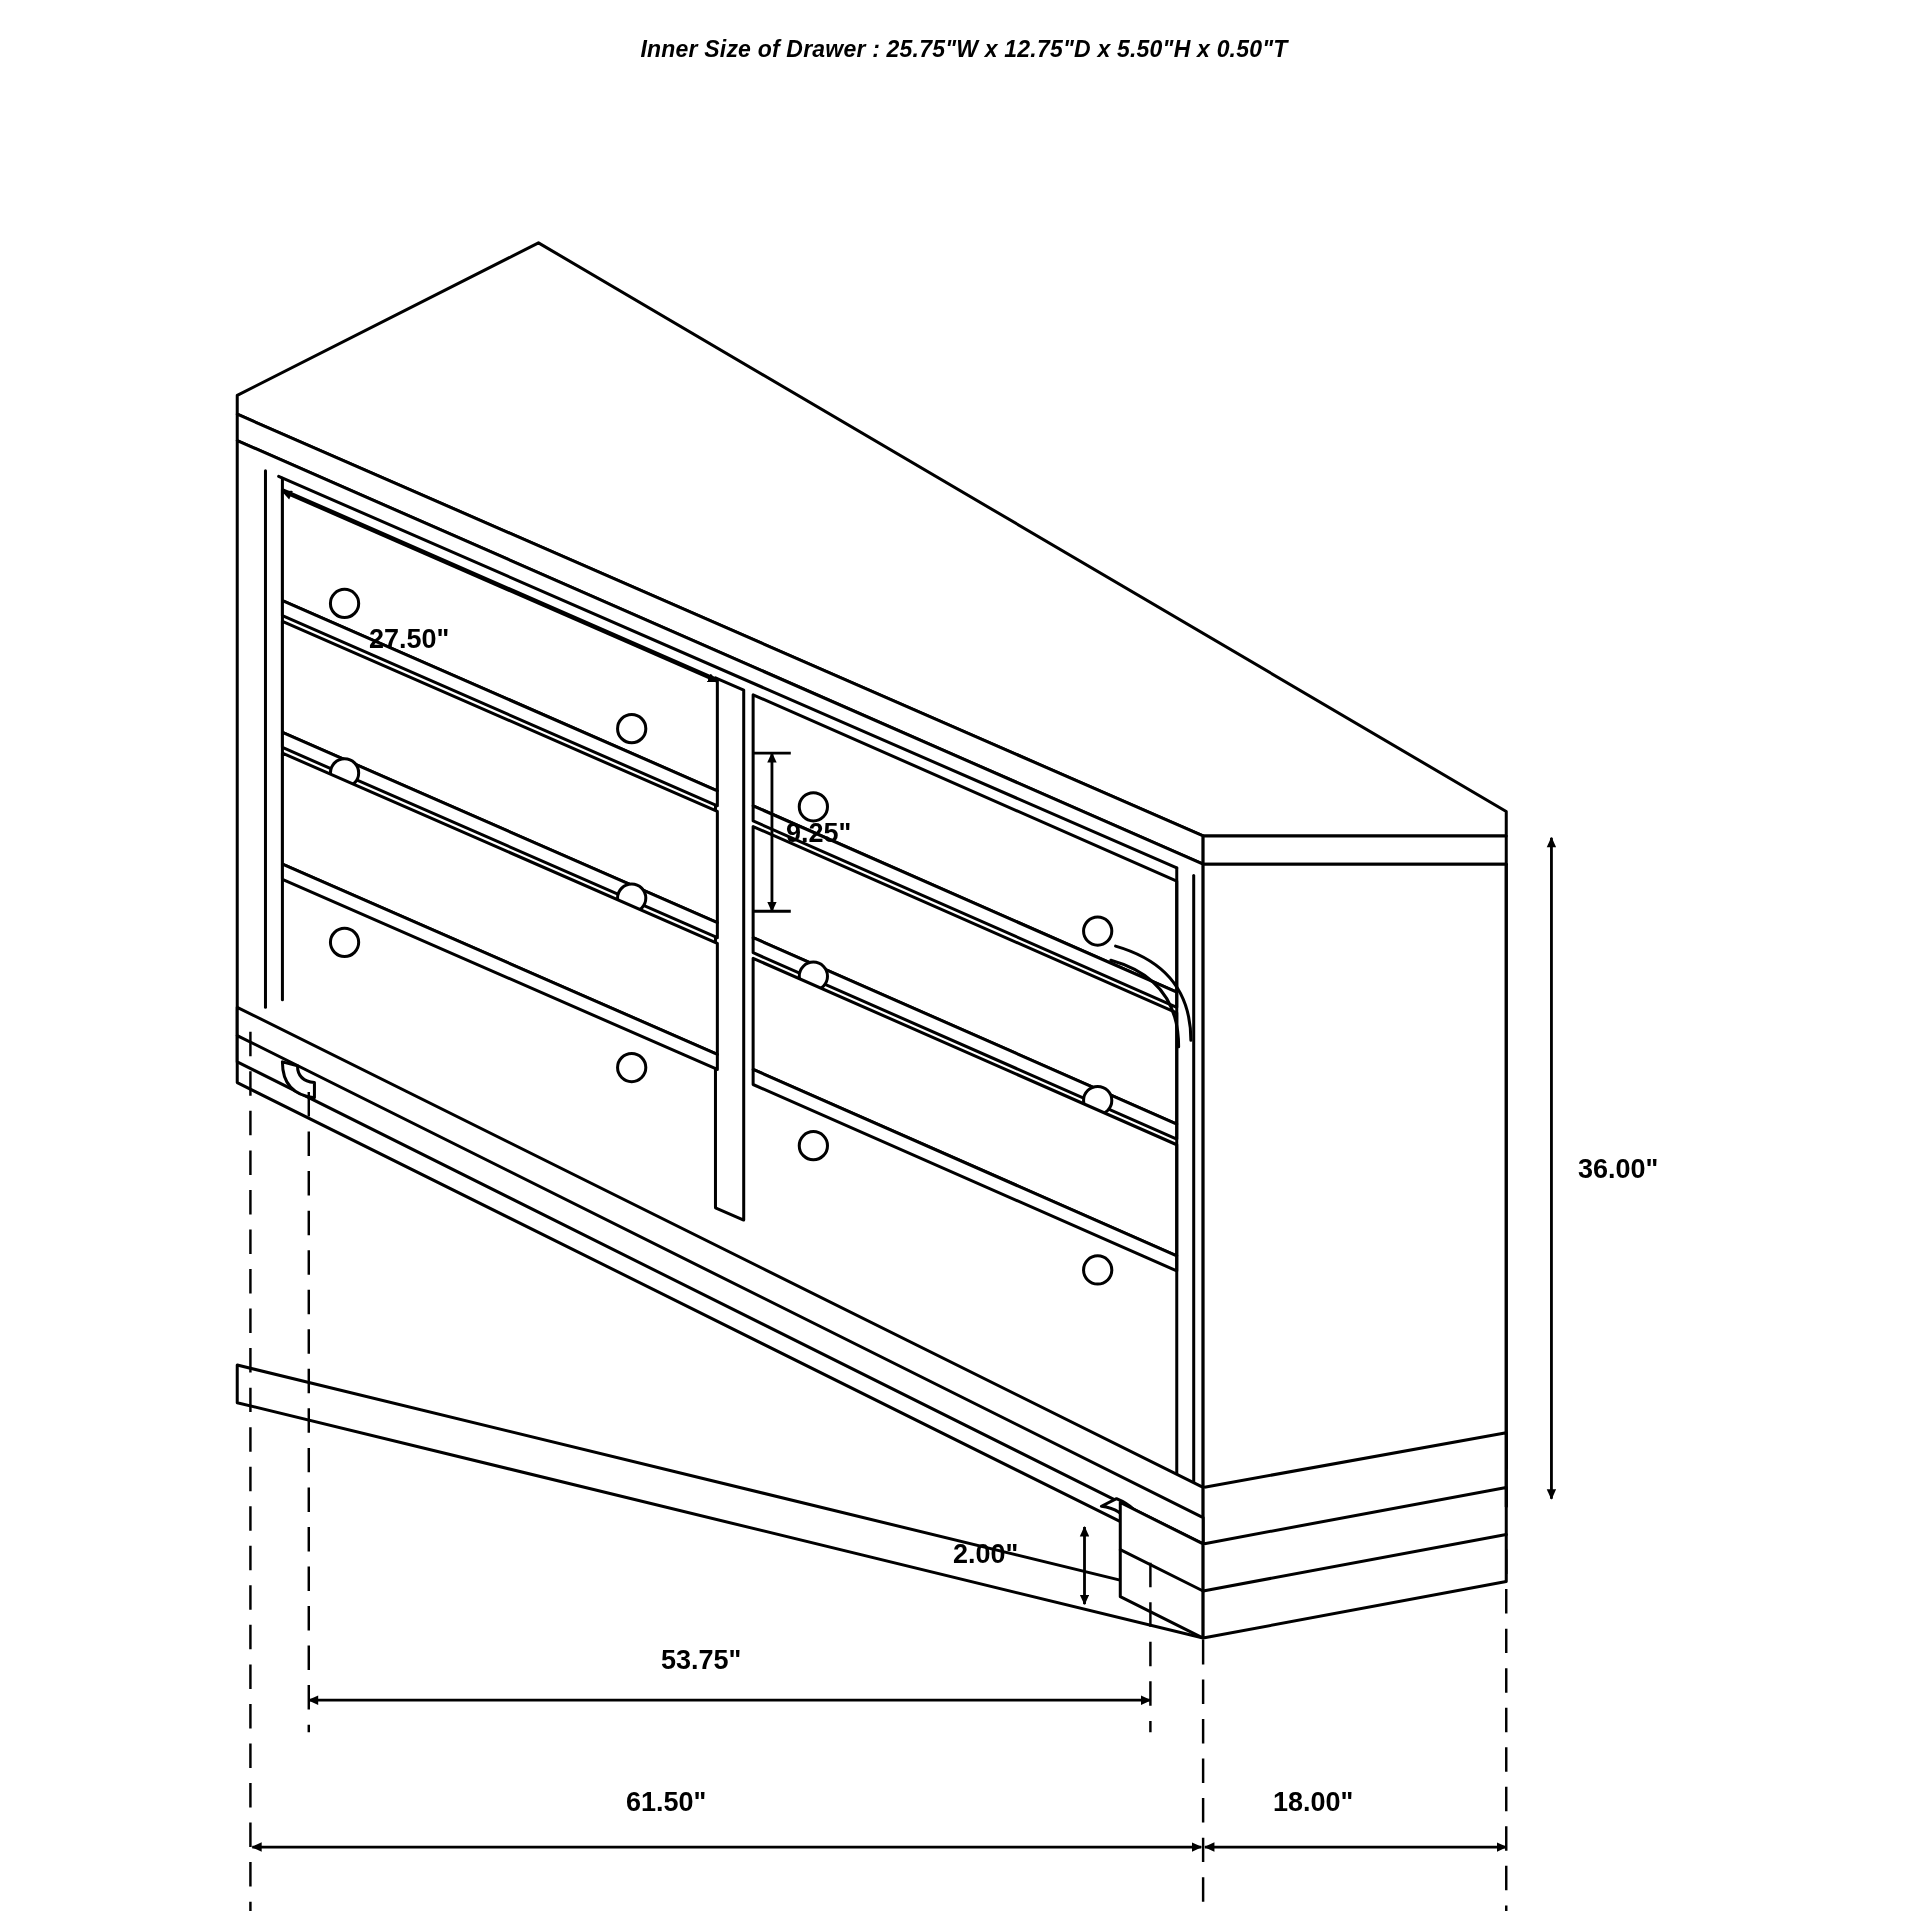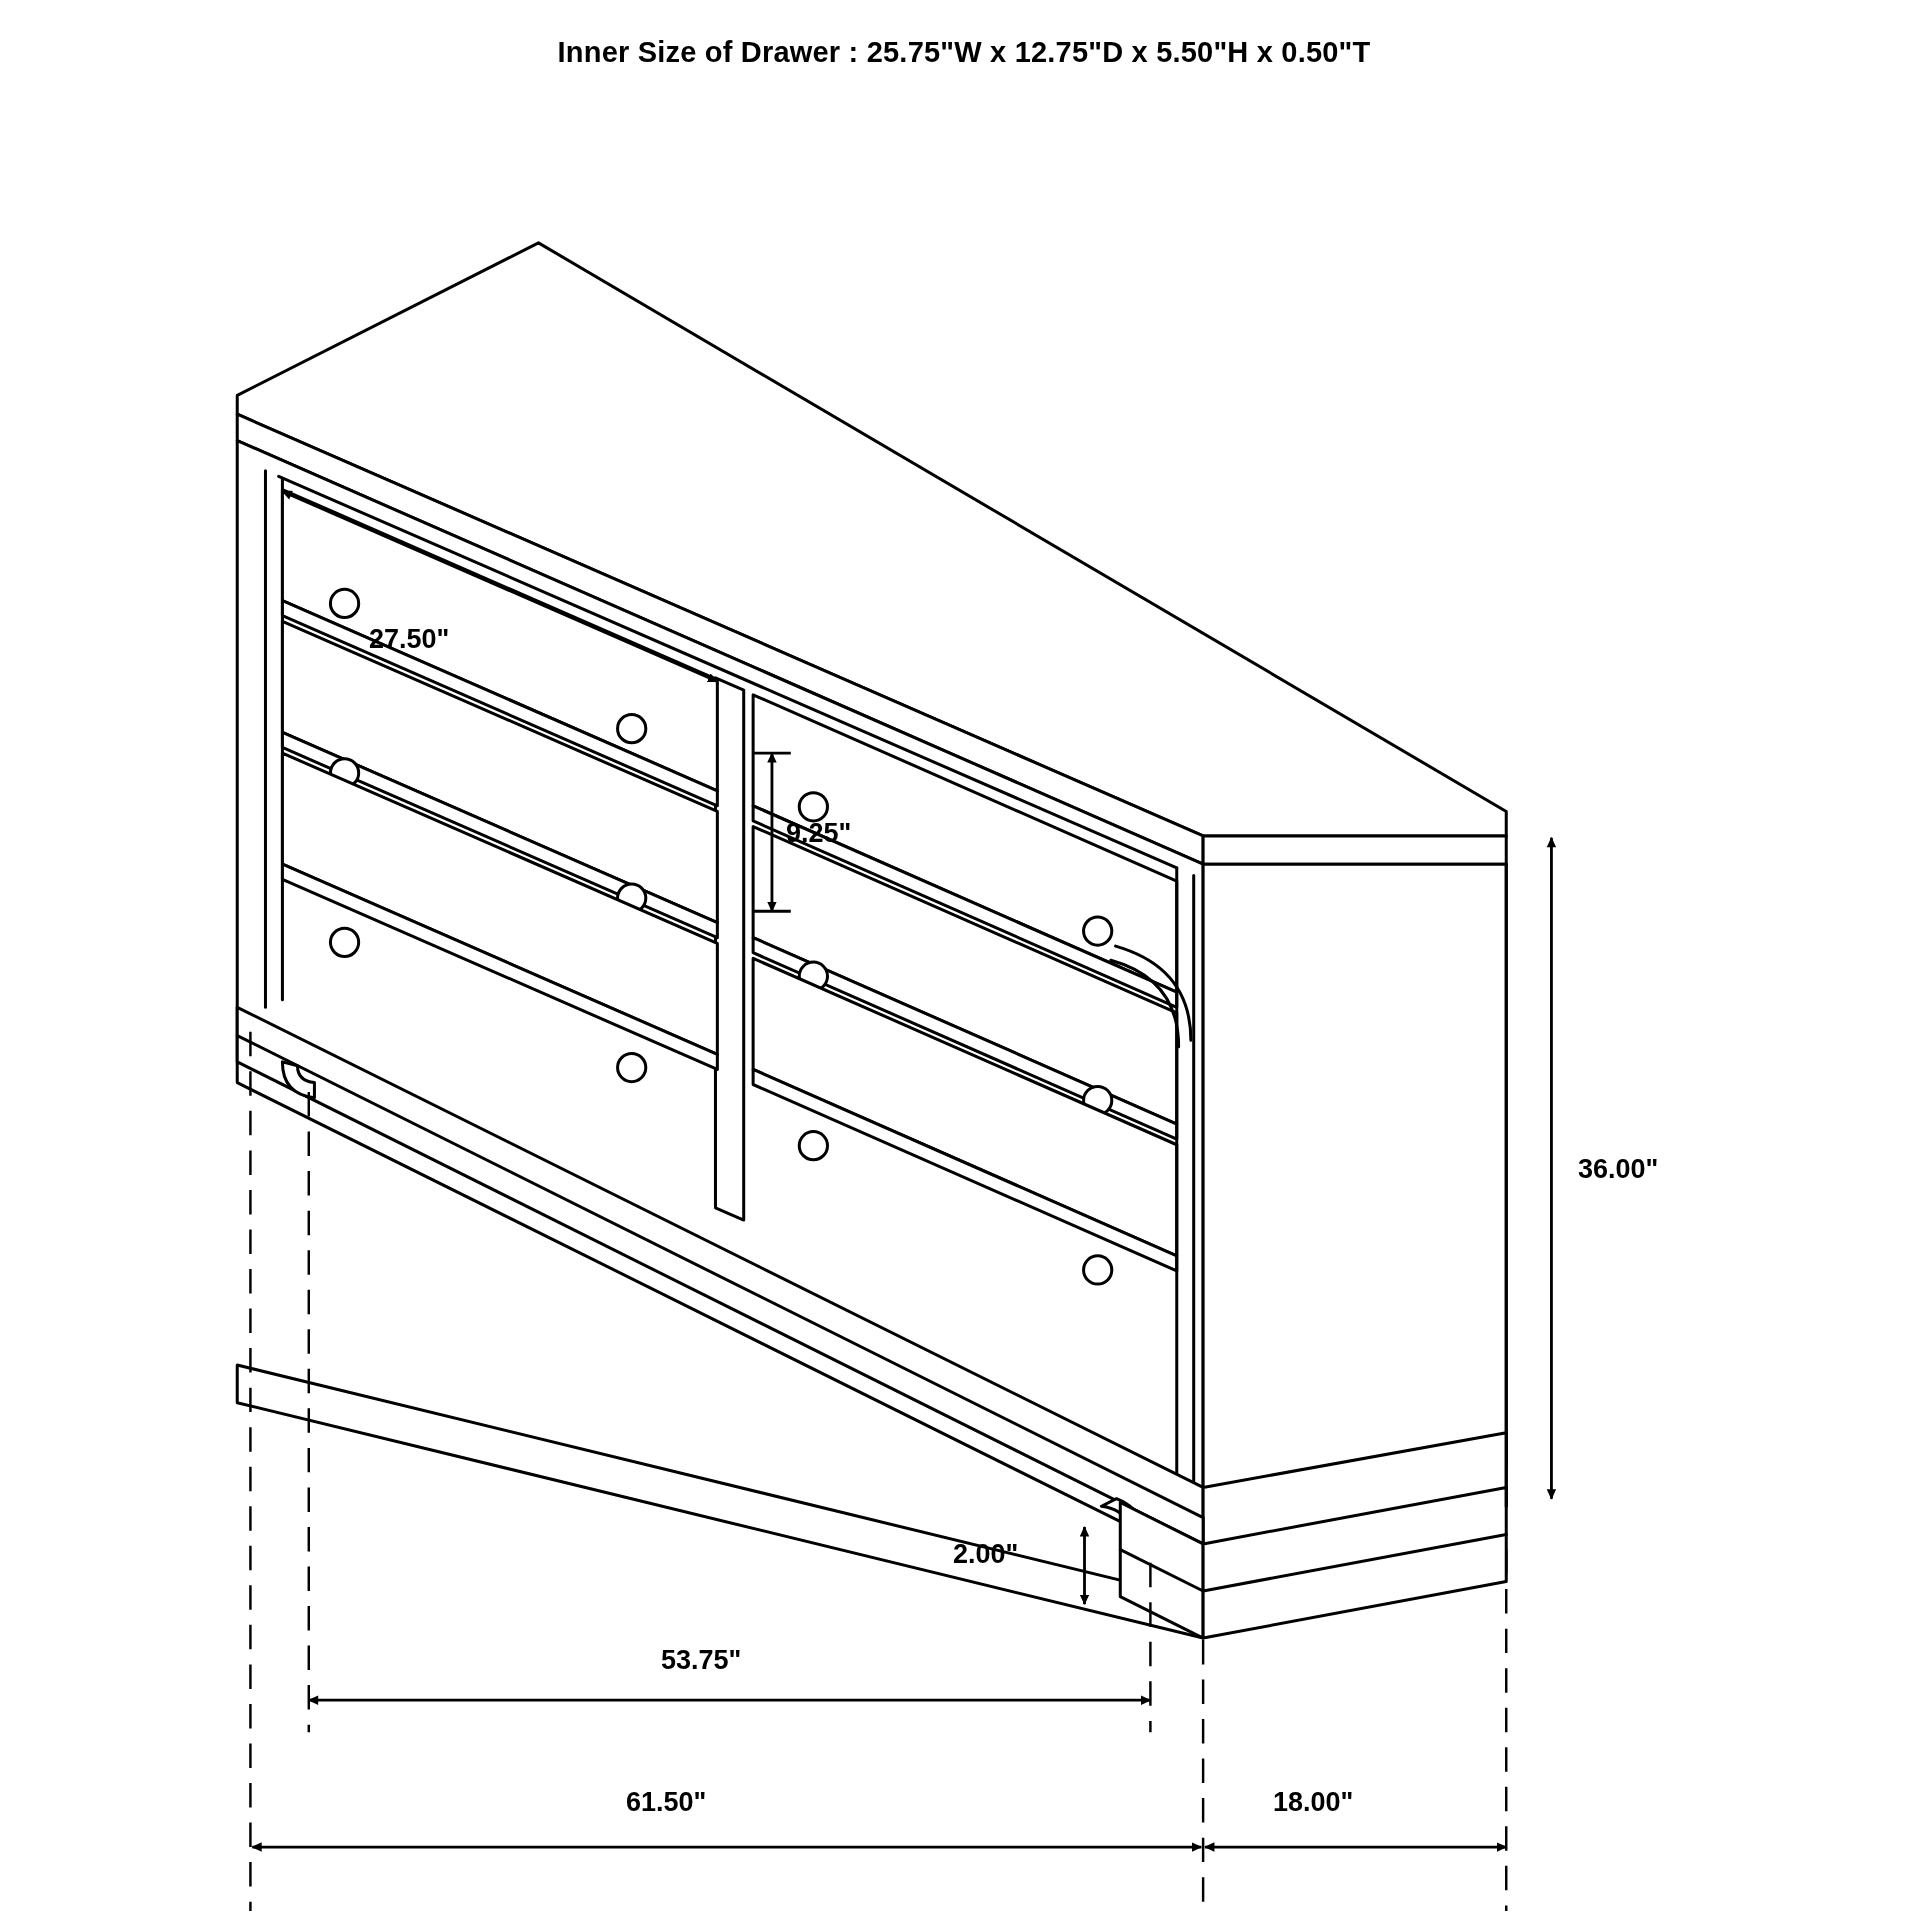--- a/index.html
+++ b/index.html
@@ -19,24 +19,25 @@
     width: 1928px;
     height: 1928px;
     background: #ffffff;
   }
   #title {
     position: absolute;
     top: 36px;
     left: 0;
     width: 1928px;
     text-align: center;
-    font-size: 29px;
+    font-size: 23px;
     font-weight: bold;
     letter-spacing: 0.2px;
     white-space: nowrap;
+    font-style: italic;
   }
   #drawing {
     position: absolute;
     top: 0;
     left: 0;
   }
   .dim-label {
     position: absolute;
     font-size: 27px;
     font-weight: bold;

